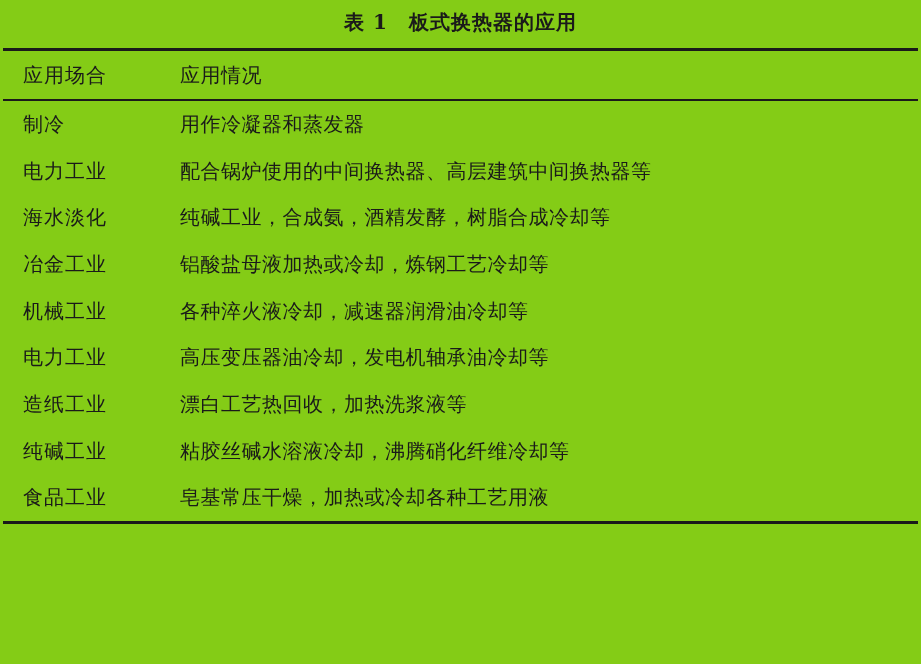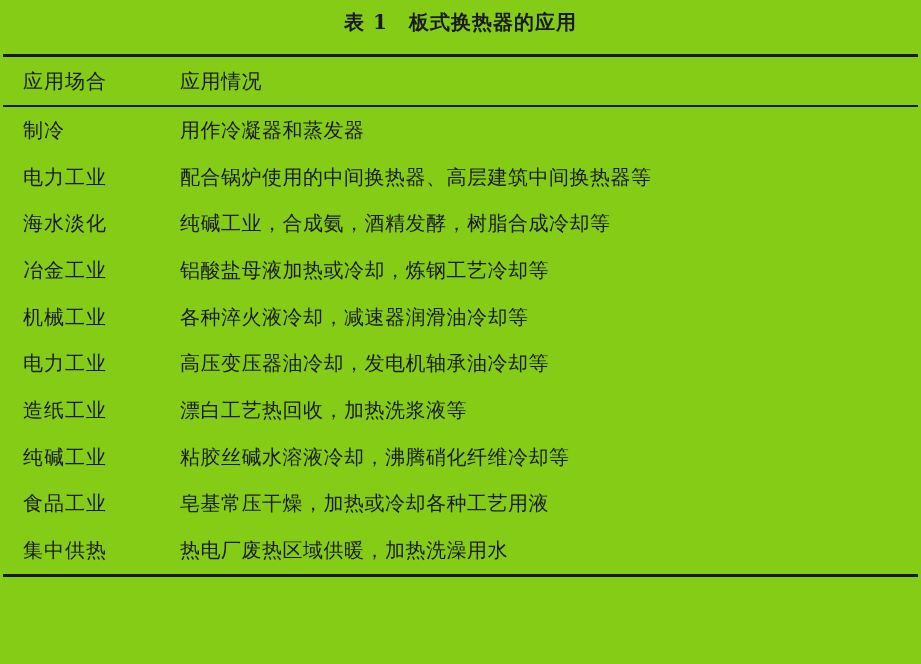--- a/index.html
+++ b/index.html
@@ -22,21 +22,21 @@
   }
   .table-title {
     text-align: center;
     font-weight: bold;
     font-size: 20px;
     padding-top: 9px;
     height: 31px;
     letter-spacing: 1px;
   }
   .three-line-table {
-    margin: 14px 3px;
+    margin: 8px 3px;
     border-top: 3px solid #1a1a1a;
     border-bottom: 3px solid #1a1a1a;
   }
   .t-row {
     display: flex;
     align-items: center;
     height: 46.7px;
     font-size: 20px;
   }
   .t-row.header {
@@ -111,20 +111,16 @@
       <div class="col-occasion">纯碱工业</div>
       <div class="col-situation">粘胶丝碱水溶液冷却，沸腾硝化纤维冷却等</div>
     </div>
 
 
     <div class="t-row">
       <div class="col-occasion">食品工业</div>
       <div class="col-situation">皂基常压干燥，加热或冷却各种工艺用液</div>
     </div>
 
-    <div class="t-row">
-      <div class="col-occasion">集中供热</div>
-      <div class="col-situation">热电厂废热区域供暖，加热洗澡用水</div>
-    </div>
 
 
   </div>
 </div>
 
 </body></html>

